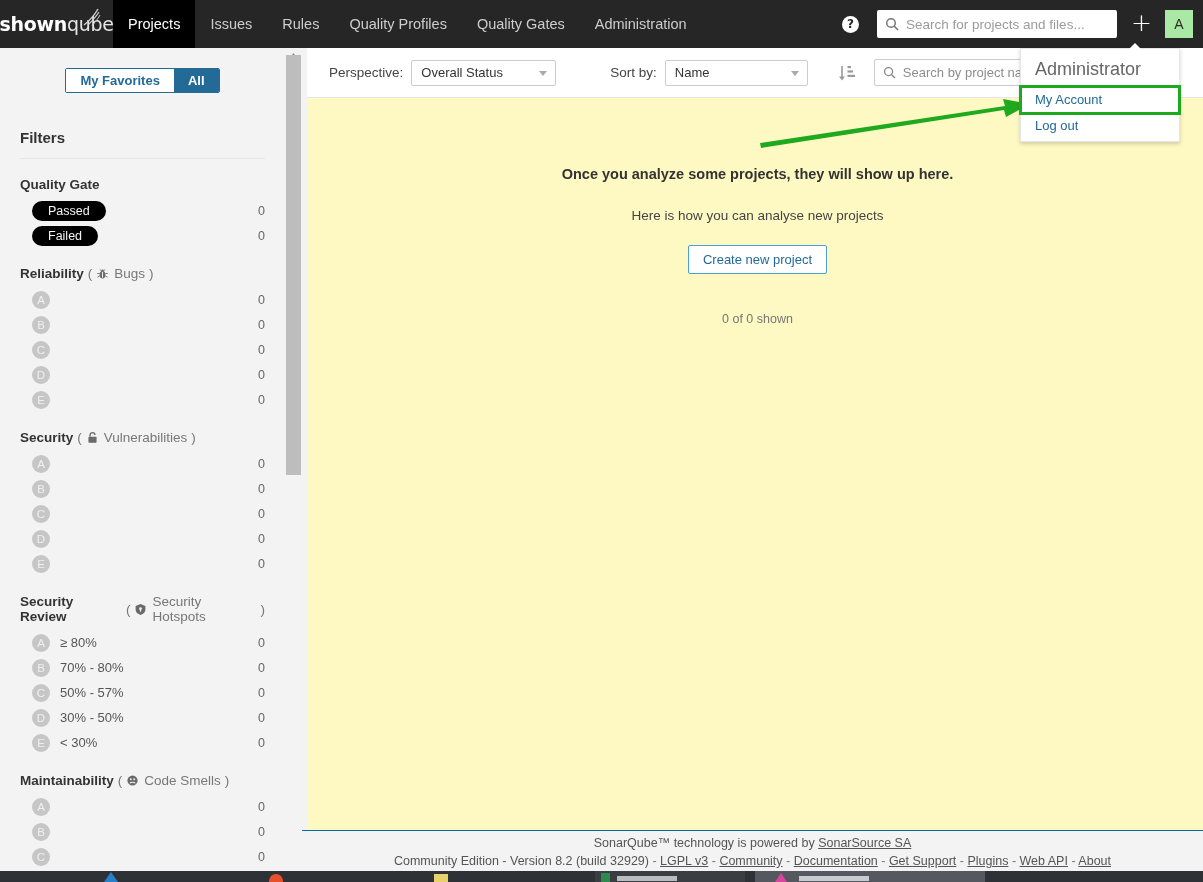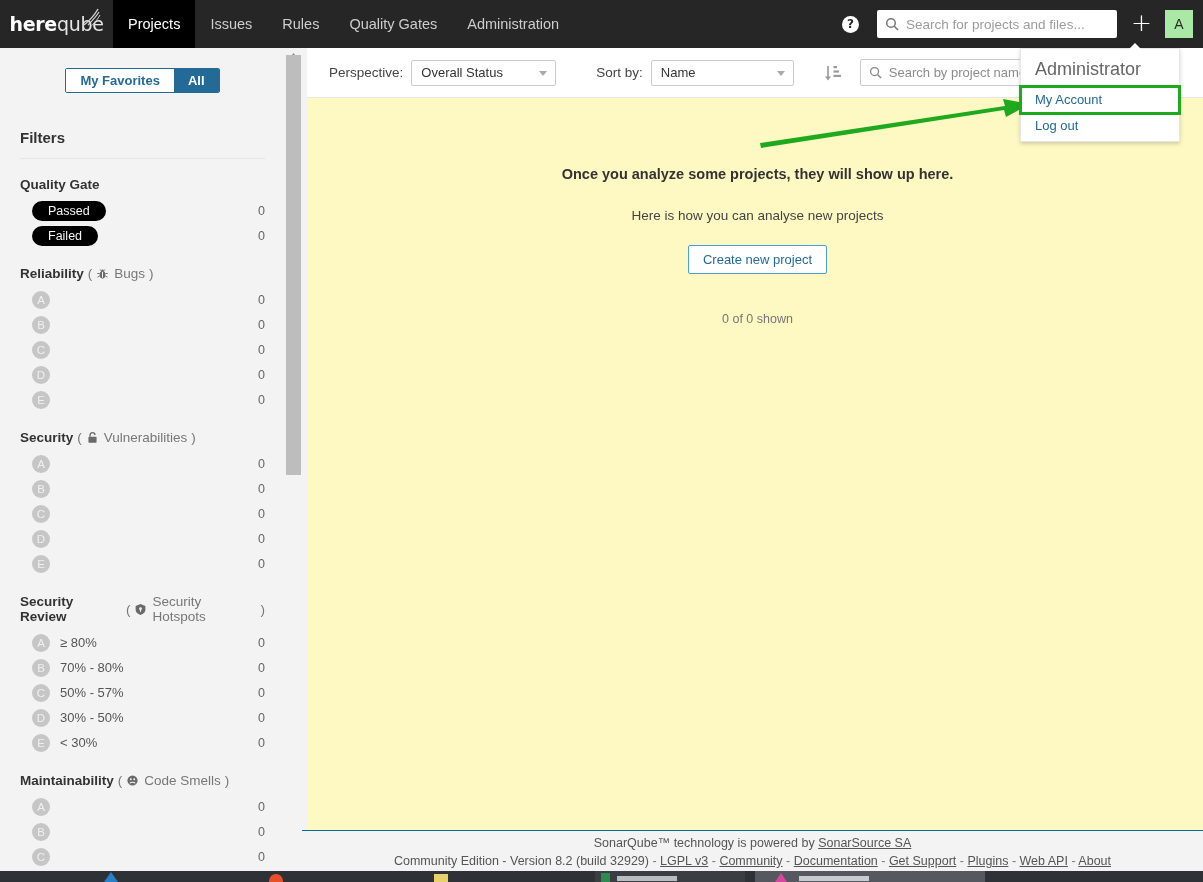--- a/index.html
+++ b/index.html
@@ -240,33 +240,34 @@
   .tb-ico { position: absolute; top: 0px; height: 11px; }
 </style>
 </head>
 <body>
 
 <div id="root">
 
   <div class="navbar">
     <div class="brand">
       <div class="brand-txt">
-        <b>here</b><span class="light">qube</span>
+        <b>shown</b><span class="light">qube</span>
       </div>
       <svg class="brand-swoosh" viewBox="0 0 22 18">
         <path d="M1 17 C6 13 11 8 15 1" stroke="#cfcfcf" stroke-width="1.4" fill="none"></path>
         <path d="M5 17 C9 13 13 9 16 4" stroke="#cfcfcf" stroke-width="1.2" fill="none"></path>
         <path d="M9 17.5 C12 14 15 11 17 7" stroke="#cfcfcf" stroke-width="1" fill="none"></path>
       </svg>
     </div>
 
     <div class="nav-links">
       <a class="nav-link active">Projects</a>
       <a class="nav-link">Issues</a>
       <a class="nav-link">Rules</a>
+      <a class="nav-link">Quality Profiles</a>
       <a class="nav-link">Quality Gates</a>
       <a class="nav-link">Administration</a>
     </div>
 
     <div class="nav-right">
       <div class="help-icon">?</div>
       <div class="global-search">
         <span class="mag">
           <svg width="14" height="14" viewBox="0 0 14 14">
             <circle cx="6" cy="6" r="4.3" stroke="#777" stroke-width="1.5" fill="none"></circle>
@@ -477,21 +478,21 @@
 
   <div class="main">
 
     <div class="toolbar">
       <span class="tb-label">Perspective:</span>
       <div class="select" id="perspective-select">
         <span>Overall Status</span>
         <span class="caret"></span>
       </div>
 
-      <span class="tb-label" style="margin-left:40px;">Sort by:</span>
+      <span class="tb-label" style="margin-left:54px;">Sort by:</span>
       <div class="select" id="sortby-select">
         <span>Name</span>
         <span class="caret"></span>
       </div>
 
       <div class="sort-order-btn">
         <svg width="18" height="18" viewBox="0 0 18 18">
           <line x1="4" y1="2" x2="4" y2="14" stroke="#9a9a9a" stroke-width="1.6"></line>
           <path d="M4 16.5 L1 12.5 H7 Z" fill="#9a9a9a"></path>
           <rect x="9.5" y="2" width="3.5" height="2.2" fill="#9a9a9a"></rect>

